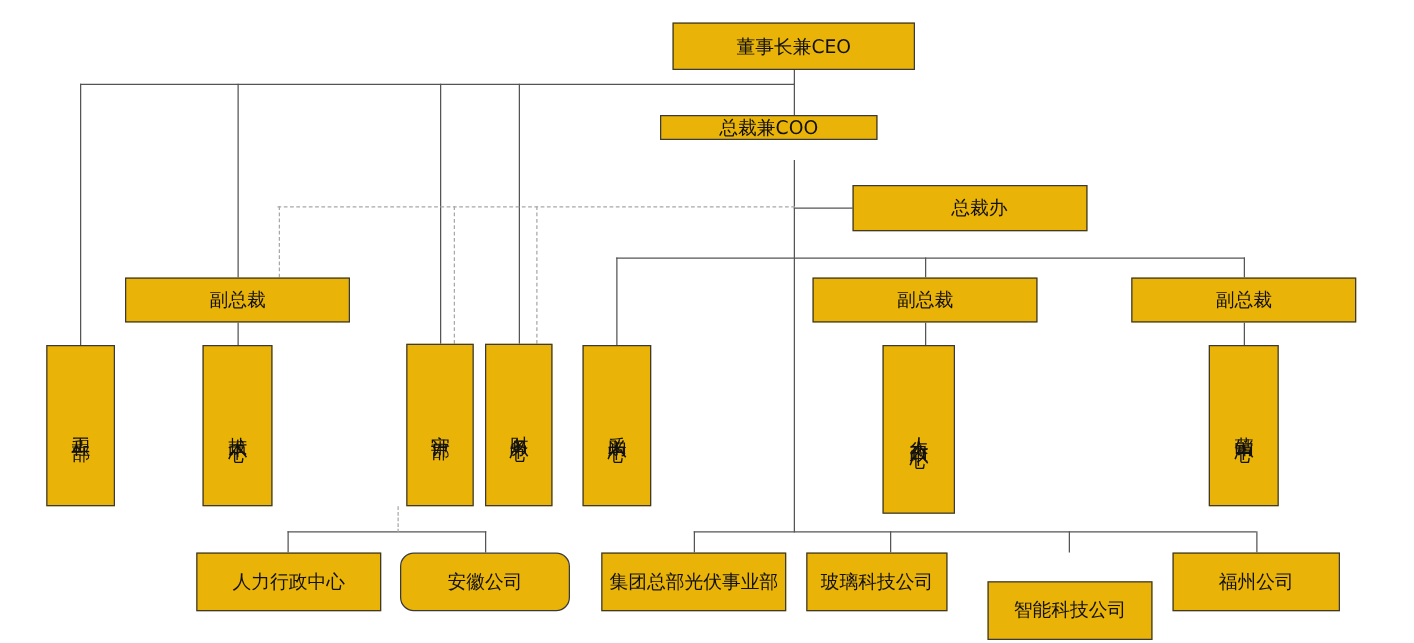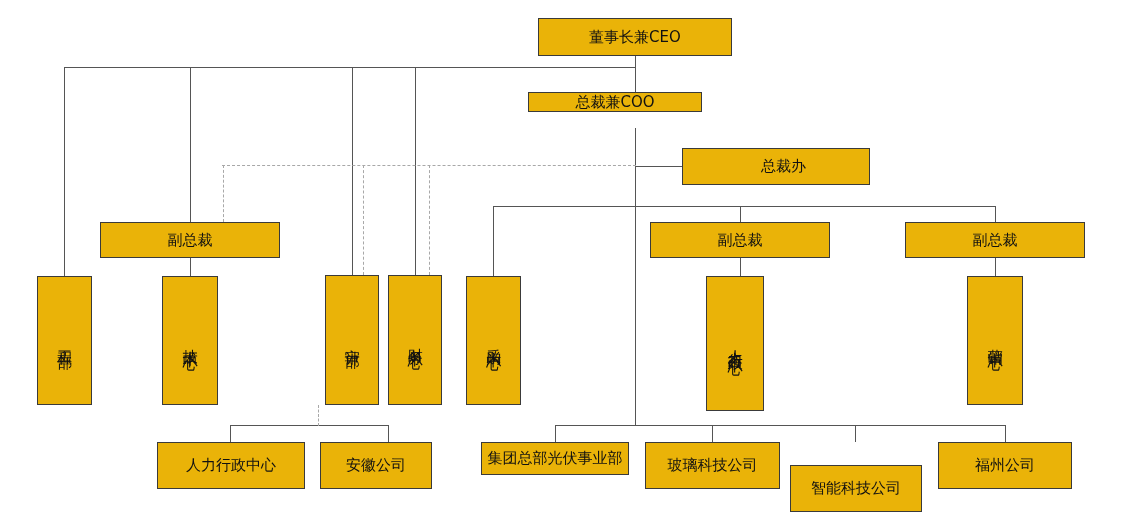--- a/index.html
+++ b/index.html
@@ -122,23 +122,23 @@
   <div class="box vert" style="left:388px;top:275px;width:54px;height:130px;">财务中心</div>
 
   <div class="box vert" style="left:466px;top:276px;width:55px;height:129px;">采购中心</div>
 
   <div class="box vert" style="left:706px;top:276px;width:58px;height:135px;">人力行政中心</div>
 
   <div class="box vert" style="left:967px;top:276px;width:56px;height:129px;">营销中心</div>
 
   <div class="box wrap" style="left:157px;top:442px;width:148px;height:47px;">人力行政中心</div>
 
-  <div class="box wrap" style="left:320px;top:442px;width:112px;height:47px;">安徽公司</div>
+  <div class="box wrap" style="left:320px;top:442px;width:136px;height:47px;border-radius:11px;">安徽公司</div>
 
-  <div class="box wrap" style="left:481px;top:442px;width:148px;height:33px;">集团总部光伏事业部</div>
+  <div class="box wrap" style="left:481px;top:442px;width:148px;height:47px;">集团总部光伏事业部</div>
 
-  <div class="box wrap" style="left:645px;top:442px;width:135px;height:47px;">玻璃科技公司</div>
+  <div class="box wrap" style="left:645px;top:442px;width:113px;height:47px;">玻璃科技公司</div>
 
   <div class="box wrap" style="left:790px;top:442px;width:132px;height:47px;margin-top:23px;">智能科技公司</div>
 
   <div class="box wrap" style="left:938px;top:442px;width:134px;height:47px;">福州公司</div>
 
 </div>
 
 </body></html>

